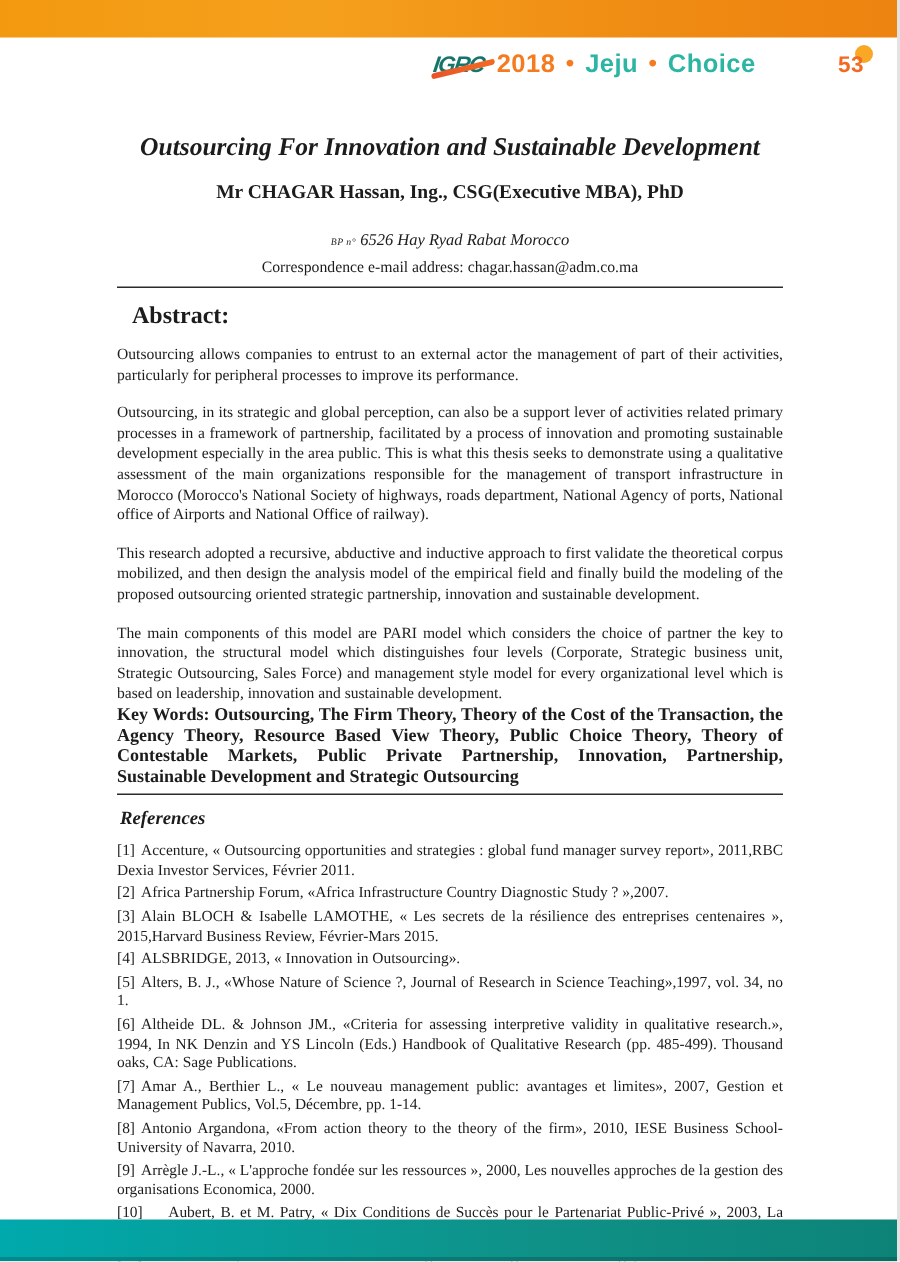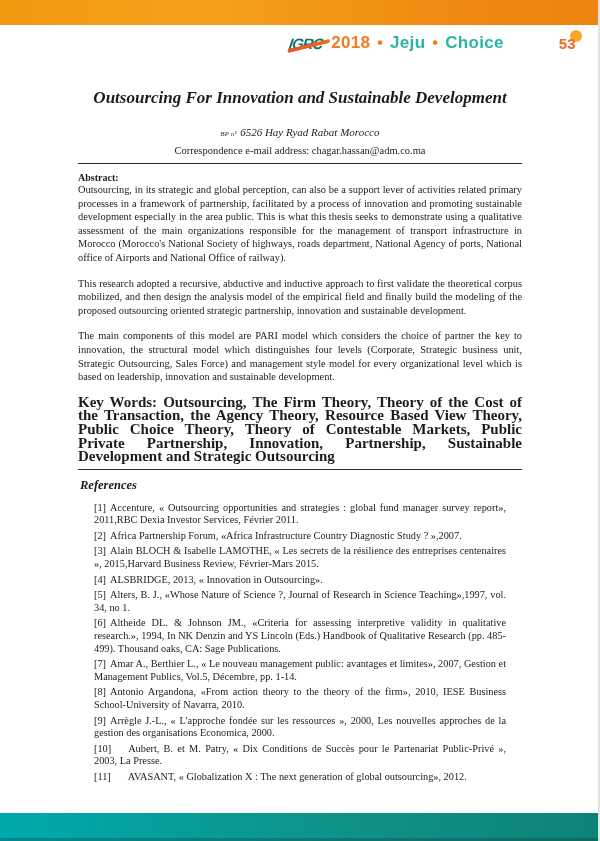--- a/index.html
+++ b/index.html
@@ -35,28 +35,28 @@
   
   .content{position:absolute;top:88px;left:78px;width:444px;}
   .title{font-size:17px;font-weight:bold;text-align:center;margin:0;font-style:italic;}
   .author{font-size:13px;font-weight:bold;text-align:center;margin:12px 0 0;}
   .address{font-size:11px;font-style:italic;text-align:center;margin:18px 0 0;}
   .address .addr-label{font-size:6.5px;font-style:italic;letter-spacing:.3px;}
   .correspondence{font-size:10.5px;text-align:center;margin:7px 0 0;}
   .rule{border:none;border-top:1.6px solid #2b2b2b;margin:7px 0 0;}
 
   .abstract{margin-top:8px;}
-  .abstract-label{font-size:10px;font-weight:bold;margin:0;}
+  .abstract-label{font-size:16px;font-weight:bold;margin:10px;}
   .abstract-paragraphs p{font-size:10.4px;line-height:13.6px;text-align:justify;margin:0 0 12px;}
   .abstract-paragraphs p:nth-child(4){margin-bottom:0;}
-  .keywords{font-size:15px;line-height:13.6px;font-weight:bold;text-align:justify;margin:0 0 5px;}
+  .keywords{font-size:12px;line-height:13.6px;font-weight:bold;text-align:justify;margin:0 0 5px;}
   .rule2{border:none;border-top:1.6px solid #2b2b2b;margin:0;}
 
   .ref-heading{font-size:12.5px;font-weight:bold;margin:8px 0 9px 2px;font-style:italic;}
-  .ref-list p{font-size:10.3px;line-height:12.6px;text-align:justify;margin:0 16px 3px;}
+  .ref-list p{font-size:10.3px;line-height:12.6px;text-align:justify;margin:0 0 3px;}
   .ref-num{margin-right:4px;}
   .ref-list p:nth-child(n+10) .ref-num{margin-right:17px;}
 </style>
 </head>
 <body>
 
 <div class="page">
 
   <div class="top-bar"></div>
 
@@ -67,30 +67,32 @@
     <span class="city">Jeju</span>
     <span class="bullet">•</span>
     <span class="country">Choice</span>
     <span class="pagenum"><span class="dot"></span><span>53</span></span>
   </div>
 
   <div class="content">
 
     <h1 class="title">Outsourcing For Innovation and Sustainable Development</h1>
 
+    <p class="author">Mr CHAGAR Hassan, Ing., CSG(Executive MBA), PhD</p>
 
     <p class="address"><span class="addr-label">BP n°</span> <span>6526 Hay Ryad Rabat Morocco</span></p>
 
     <p class="correspondence">Correspondence e-mail address: chagar.hassan@adm.co.ma</p>
 
     <hr class="rule">
 
     <div class="abstract">
       <p class="abstract-label">Abstract:</p>
       <div class="abstract-paragraphs">
+          <p>Outsourcing allows companies to entrust to an external actor the management of part of their activities, particularly for peripheral processes to improve its performance.</p>
           <p>Outsourcing, in its strategic and global perception, can also be a support lever of activities related primary processes in a framework of partnership, facilitated by a process of innovation and promoting sustainable development especially in the area public. This is what this thesis seeks to demonstrate using a qualitative assessment of the main organizations responsible for the management of transport infrastructure in Morocco (Morocco's National Society of highways, roads department, National Agency of ports, National office of Airports and National Office of railway).</p>
           <p>This research adopted a recursive, abductive and inductive approach to first validate the theoretical corpus mobilized, and then design the analysis model of the empirical field and finally build the modeling of the proposed outsourcing oriented strategic partnership, innovation and sustainable development.</p>
           <p>The main components of this model are PARI model which considers the choice of partner the key to innovation, the structural model which distinguishes four levels (Corporate, Strategic business unit, Strategic Outsourcing, Sales Force) and management style model for every organizational level which is based on leadership, innovation and sustainable development.</p>
         </div>
       <p class="keywords">Key Words: Outsourcing, The Firm Theory, Theory of the Cost of the Transaction, the Agency Theory, Resource Based View  Theory, Public Choice Theory, Theory of Contestable Markets, Public Private Partnership, Innovation, Partnership, Sustainable Development and Strategic Outsourcing</p>
     </div>
 
     <hr class="rule2">
 
     <h2 class="ref-heading">References</h2>

